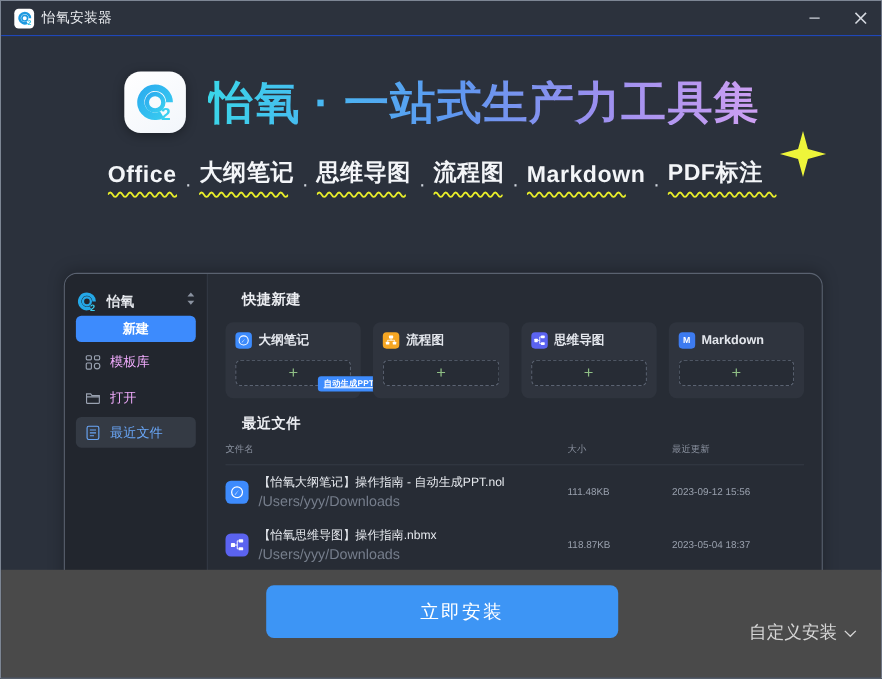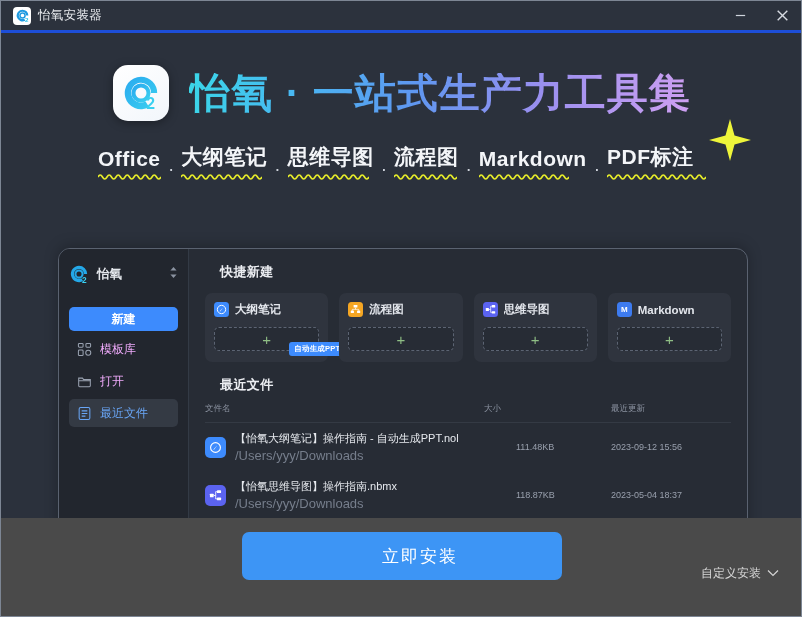--- a/index.html
+++ b/index.html
@@ -15,21 +15,21 @@
     background: #2b313c;
     border: 1px solid #7d8694;
     overflow: hidden;
   }
 
   
   .titlebar {
     position: absolute; top: 0; left: 0;
     width: 802px; height: 32px;
     background: #2c323d;
-    border-bottom: 3px solid #1d4ed8;
+    border-bottom: 1px solid #1d4ed8;
     display: flex; align-items: center;
   }
   .tb-logo {
     width: 18px; height: 18px; margin-left: 12px;
     border-radius: 4px;
     background: #ffffff;
     display: flex; align-items: center; justify-content: center;
     position: relative;
   }
   .tb-logo svg { display: block; }
@@ -118,21 +118,21 @@
     border-right: 1px solid #333a45;
     padding: 12px 10px 0 10px;
   }
   .pv-brand { display: flex; align-items: center; height: 26px; }
   .pv-brand-icon { width: 20px; height: 20px; flex: none; }
   .pv-brand-name {
     margin-left: 8px; font-size: 12.5px; font-weight: 700; color: #e4e7ec; font-family: Liberation Serif, serif;
   }
   .pv-brand-caret { margin-left: auto; color: #8b93a1; }
   .pv-new {
-    margin-top: 20px;
+    margin-top: 0;
     height: 24px; border-radius: 5px;
     background: #3d8bfd;
     display: flex; align-items: center; justify-content: center;
     color: #fff; font-size: 12px; font-weight: 700;
   }
   .pv-item {
     margin-top: 4px;
     height: 28px; border-radius: 5px;
     display: flex; align-items: center;
     padding: 0 8px;
@@ -175,30 +175,30 @@
     color: #8fbf85; font-size: 15px; line-height: 1;
   }
   .card-drop.arrow { color: #4a8ef0; font-size: 13px; }
   .badge {
     position: absolute; right: -17px; bottom: 6px;
     background: #3d8bfd; color: #fff;
     font-size: 7.5px; font-weight: 700;
     padding: 2px 5px; border-radius: 3px;
     white-space: nowrap;
     letter-spacing: .2px;
+    text-decoration: underline;
   }
 
   .pv-h2 { margin-top: 14px; }
   .tbl { margin-top: 9px; width: 100%; }
   .tbl-head {
     display: flex; align-items: center;
     font-size: 8.5px; color: #8a919f;
     padding-bottom: 7px;
     border-bottom: 1px solid #343a44;
-    gap: 32px;
   }
   .col-name { flex: 1; min-width: 0; }
   .col-size { width: 95px; flex: none; }
   .col-time { width: 120px; flex: none; }
   .row {
     display: flex; align-items: center;
     padding: 8px 0;
   }
   .row-ico {
     width: 21px; height: 21px; border-radius: 5px; flex: none;
@@ -225,21 +225,21 @@
     background: #3d95f5;
     color: #fff; font-size: 17px; letter-spacing: 2px;
     display: flex; align-items: center; justify-content: center;
     border: none; cursor: pointer;
     font-family: inherit;
     padding-left: 36px;
   }
   .custom-install {
     position: absolute; right: 24px; top: 47px;
     display: flex; align-items: center;
-    color: #d6d6d6; font-size: 12px;
+    color: #d6d6d6; font-size: 16px;
     cursor: pointer;
     font-family: Liberation Serif, serif;
   }
   .custom-install .cv { margin-left: 6px; }
 </style>
 </head>
 <body>
 
 <div class="app">
 

